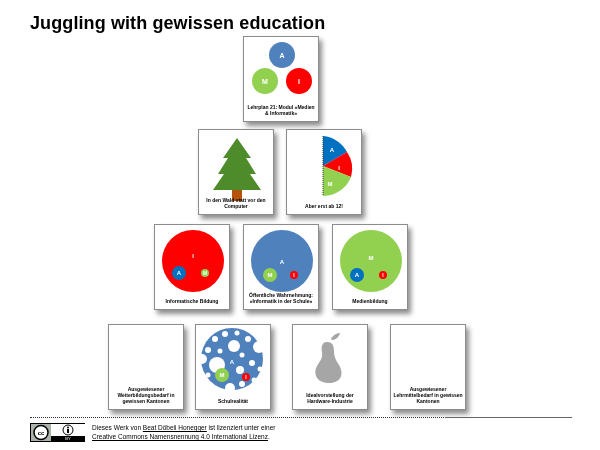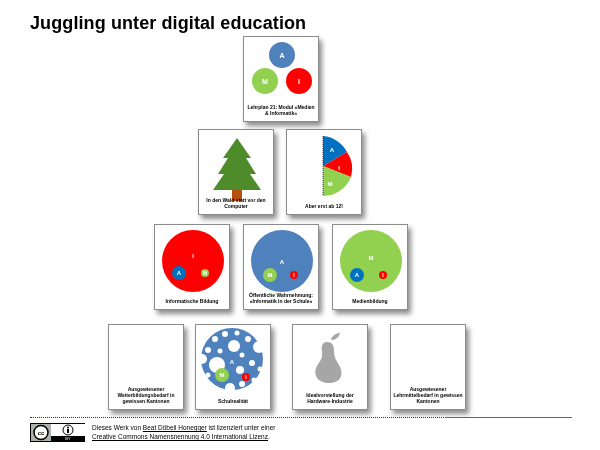--- a/index.html
+++ b/index.html
@@ -42,21 +42,21 @@
       color: #fff; font-size: 4px; text-align: center; line-height: 5px;
     }
     .license {
       position: absolute; left: 92px; top: 423px; font-size: 6.5px; line-height: 9px; color: #000;
     }
     .license a { color: #000; text-decoration: underline; }
   </style>
 </head>
 <body>
 
-<div class="title">Juggling unter digital education</div>
+<div class="title">Juggling with gewissen education</div>
 
 <div class="card" style="left:243px; top:36px;">
   <svg width="76" height="86">
     <circle cx="38" cy="18" r="13" fill="#4f81bd"></circle>
     <circle cx="21" cy="44" r="13" fill="#92d050"></circle>
     <circle cx="55" cy="44" r="13" fill="#ff0000"></circle>
     <text x="38" y="21" font-size="7" font-weight="bold" fill="#fff" text-anchor="middle" font-family="Liberation Sans, sans-serif">A</text>
     <text x="21" y="47" font-size="7" font-weight="bold" fill="#fff" text-anchor="middle" font-family="Liberation Sans, sans-serif">M</text>
     <text x="55" y="47" font-size="7" font-weight="bold" fill="#fff" text-anchor="middle" font-family="Liberation Sans, sans-serif">I</text>
   </svg>

